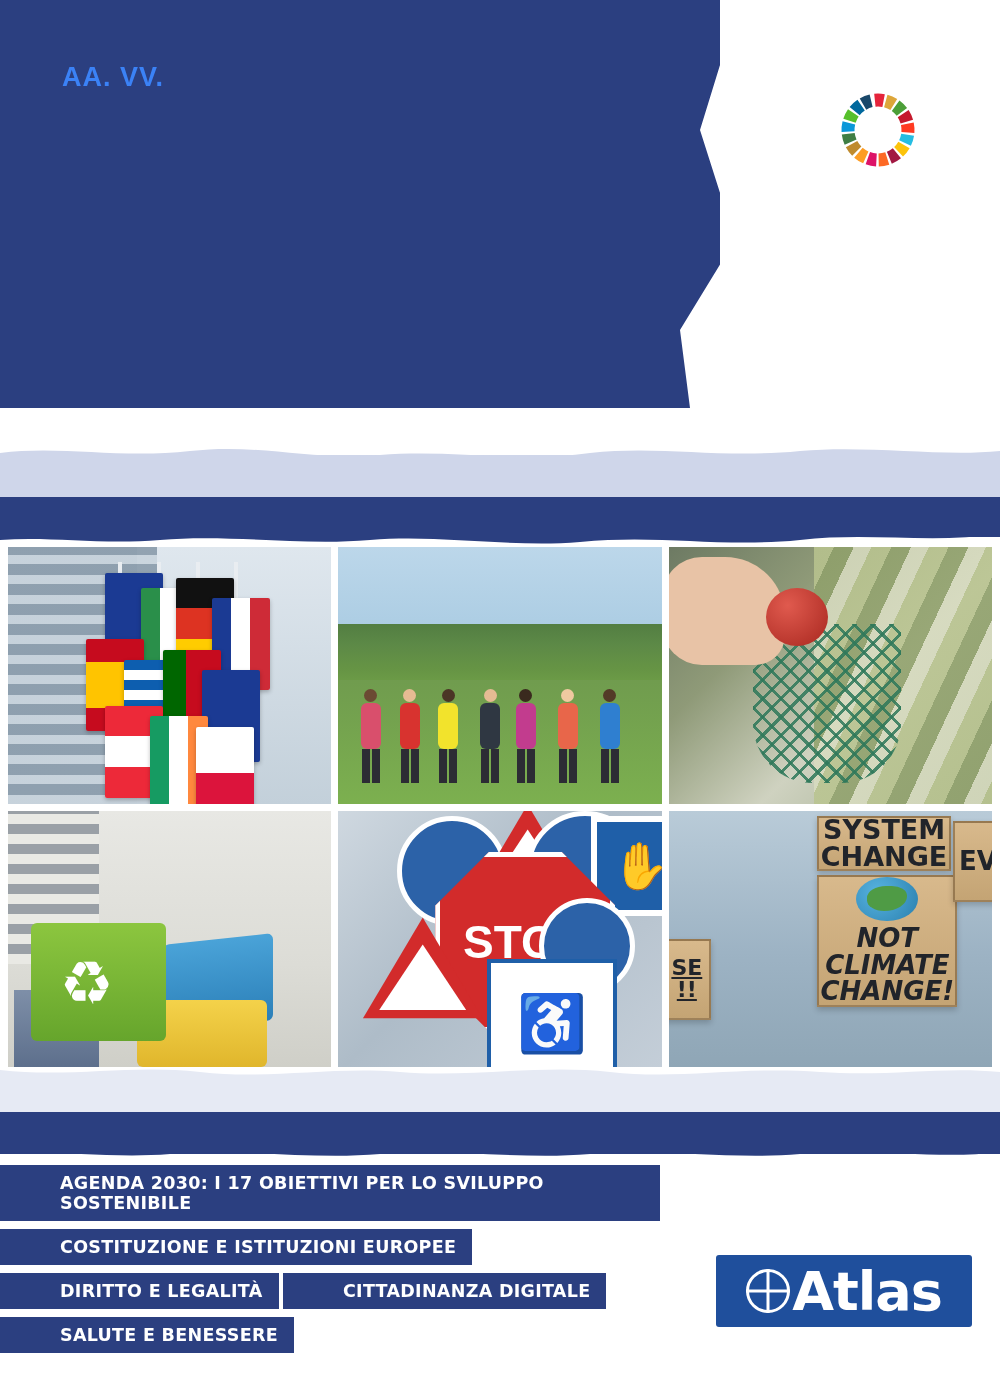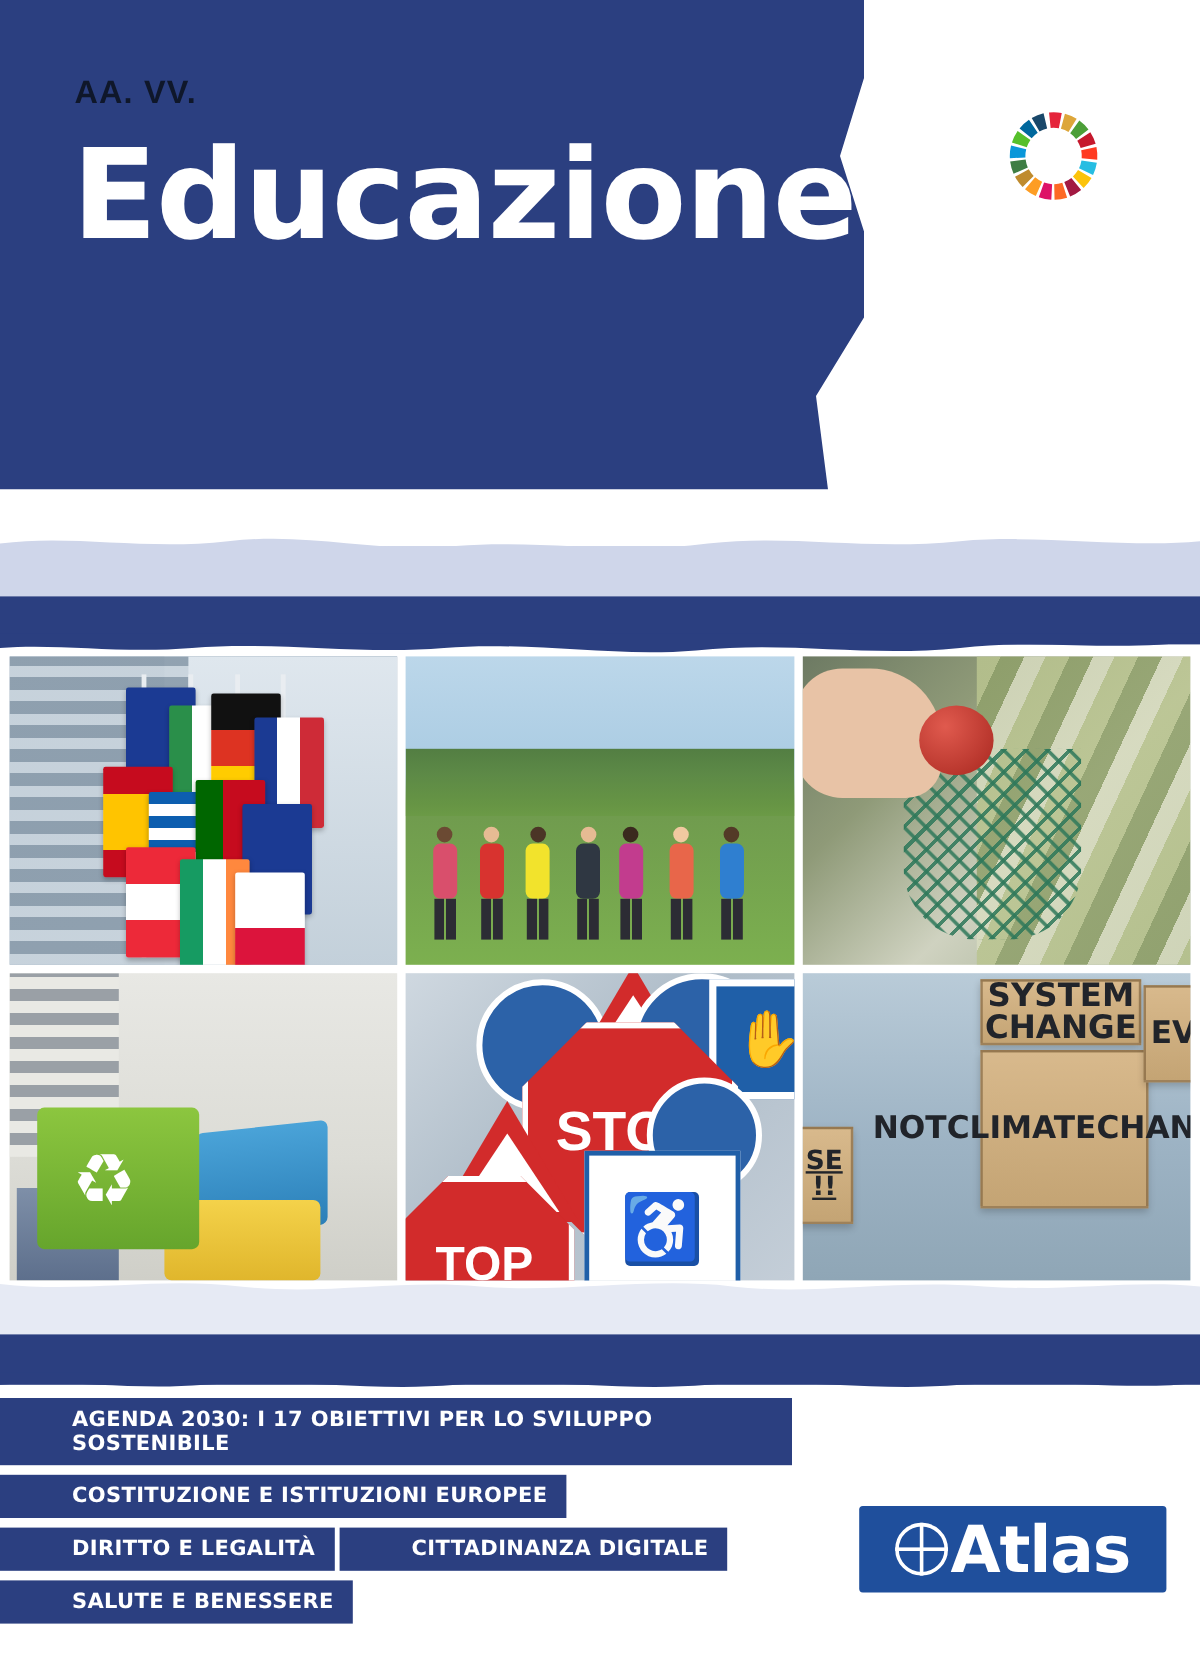--- a/index.html
+++ b/index.html
@@ -27,21 +27,21 @@
     left: 0; top: 0;
     width: 720px;
     height: 415px;
     background: #2b3f80;
     
     clip-path: polygon(0 0, 740px 0, 700px 130px, 735px 240px, 680px 330px, 690px 408px, 0 408px);
   }
   .author {
     position: absolute;
     left: 62px; top: 62px;
-    color: #0f172a;
+    color: #3b82f6;
     font-size: 27px;
     font-weight: bold;
     letter-spacing: 1px;
   }
   .title-line1, .title-line2 {
     position: absolute;
     left: 60px;
     color: #ffffff;
     font-weight: bold;
     font-family: "DejaVu Sans", sans-serif;
@@ -258,21 +258,20 @@
     letter-spacing: -1px;
     margin-left: -4px;
   }
 </style>
 </head>
 <body>
 
 <div class="cover-top">
   <div class="top-blue"></div>
   <div class="author">AA. VV.</div>
-  <div class="title-line1">Educazione</div>
 
   <svg class="sdg-wheel" viewBox="0 0 100 100">
     <g transform="translate(50,50)" stroke-width="13" fill="none" stroke-linecap="butt">
       <circle r="30" stroke="#e5243b" stroke-dasharray="8.8 179.6" transform="rotate(-96)"></circle>
       <circle r="30" stroke="#dda63a" stroke-dasharray="8.8 179.6" transform="rotate(-75)"></circle>
       <circle r="30" stroke="#4c9f38" stroke-dasharray="8.8 179.6" transform="rotate(-54)"></circle>
       <circle r="30" stroke="#c5192d" stroke-dasharray="8.8 179.6" transform="rotate(-33)"></circle>
       <circle r="30" stroke="#ff3a21" stroke-dasharray="8.8 179.6" transform="rotate(-12)"></circle>
       <circle r="30" stroke="#26bde2" stroke-dasharray="8.8 179.6" transform="rotate(9)"></circle>
       <circle r="30" stroke="#fcc30b" stroke-dasharray="8.8 179.6" transform="rotate(30)"></circle>
@@ -387,33 +386,30 @@
       </div>
     <div class="circ-sign" style="left:58%;top:0%;width:118px;height:118px;background:#2c62a8;"></div>
     <div class="blue-sq" style="left:78%;top:2%;width:100px;height:100px;">✋</div>
     <div class="octagon" style="left:30%;top:16%;width:180px;height:180px;font-size:46px;">
       <span>STOP</span>
     </div>
     <div class="tri-sign" style="left:6%;top:40%;width:130px;height:112px;">
         <div class="inner"></div>
       </div>
     <div class="circ-sign" style="left:62%;top:34%;width:96px;height:96px;background:#2c62a8;"></div>
-    <div class="octagon" style="left:-3%;top:66%;width:150px;height:150px;font-size:40px;">
-      <span>TOP</span>
-    </div>
     <div class="wheelchair-sq" style="left:46%;top:58%;width:130px;height:130px;">♿</div>
     <span class="ph-label">Segnali stradali con STOP e segnale disabili</span>
   </div>
 
   <div class="photo p6">
     <div class="placard" style="left:46%;top:2%;width:40%;height:20%;font-size:27px;flex-direction:column;">
       <span>SYSTEM</span>
       <span>CHANGE</span>
     </div>
-    <div class="placard" style="left:46%;top:25%;width:42%;height:50%;font-size:26px;flex-direction:row;">
+    <div class="placard" style="left:46%;top:25%;width:42%;height:50%;font-size:26px;flex-direction:column;font-style:italic;">
       <span class="globe" style="position:relative;width:62px;height:62px;margin-bottom:4px;"></span>
       <span>NOT</span>
       <span>CLIMATE</span>
       <span>CHANGE!</span>
     </div>
     <div class="placard" style="left:88%;top:4%;width:14%;height:30%;font-size:26px;">
       <span>EV</span>
     </div>
     <div class="placard" style="left:-2%;top:50%;width:14%;height:30%;font-size:22px;text-decoration:underline;">
       <span>SE !!</span>

